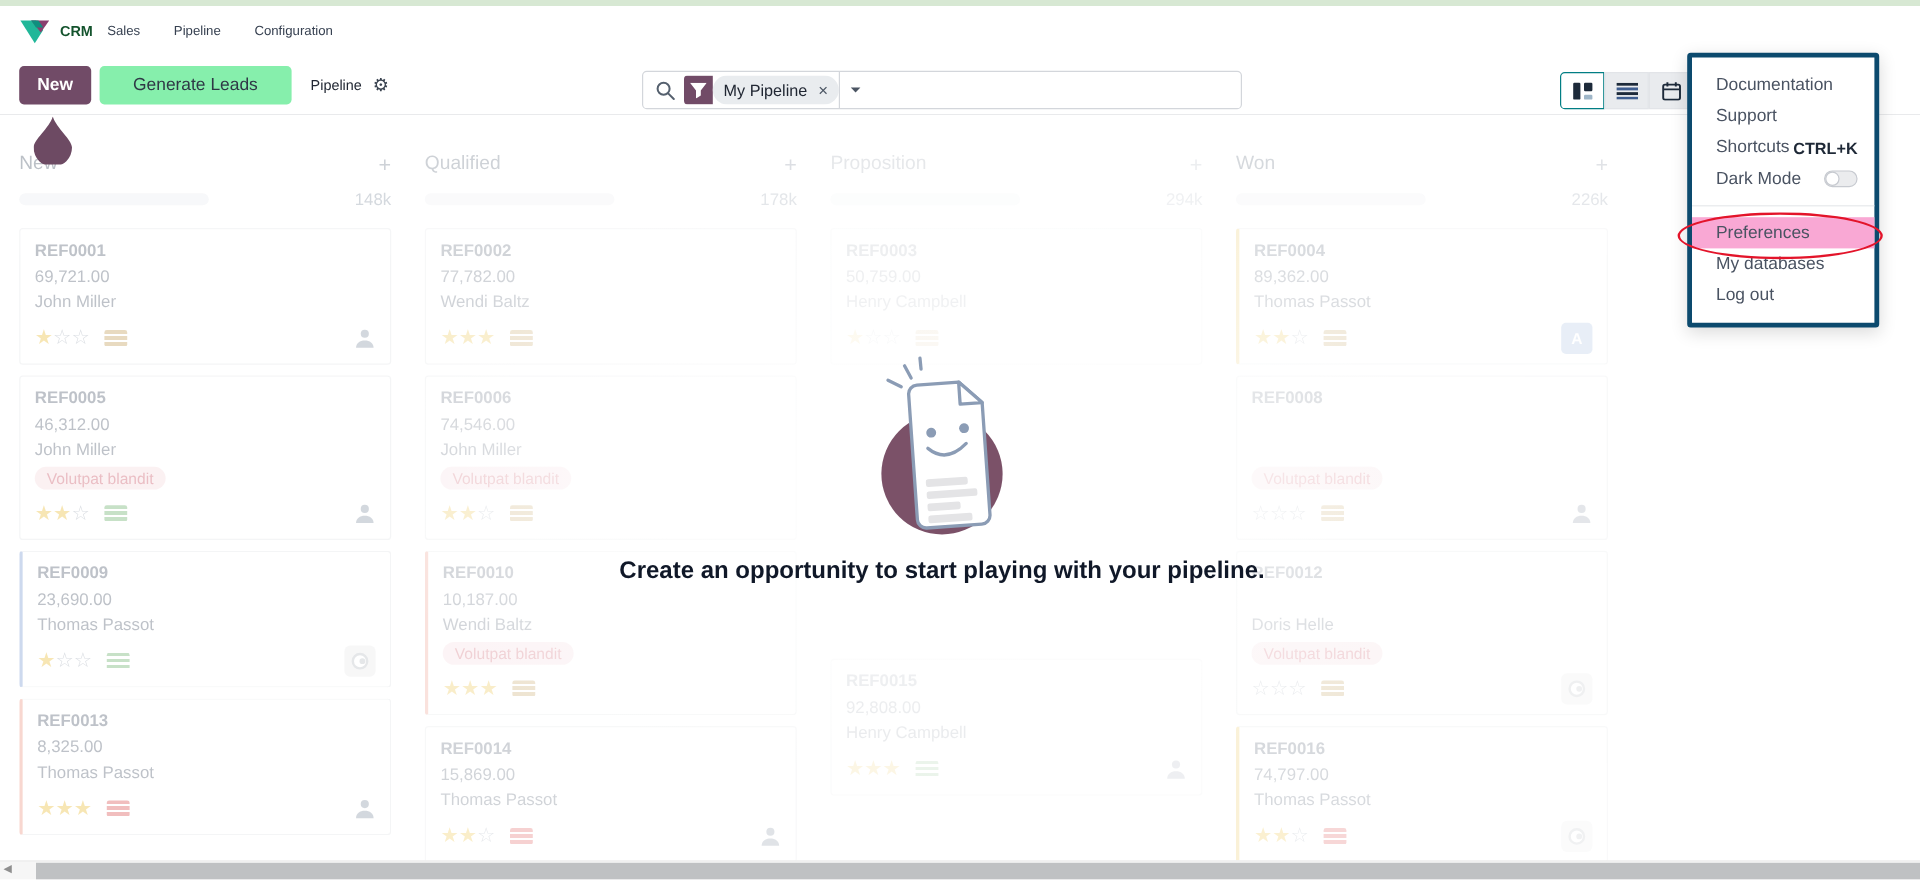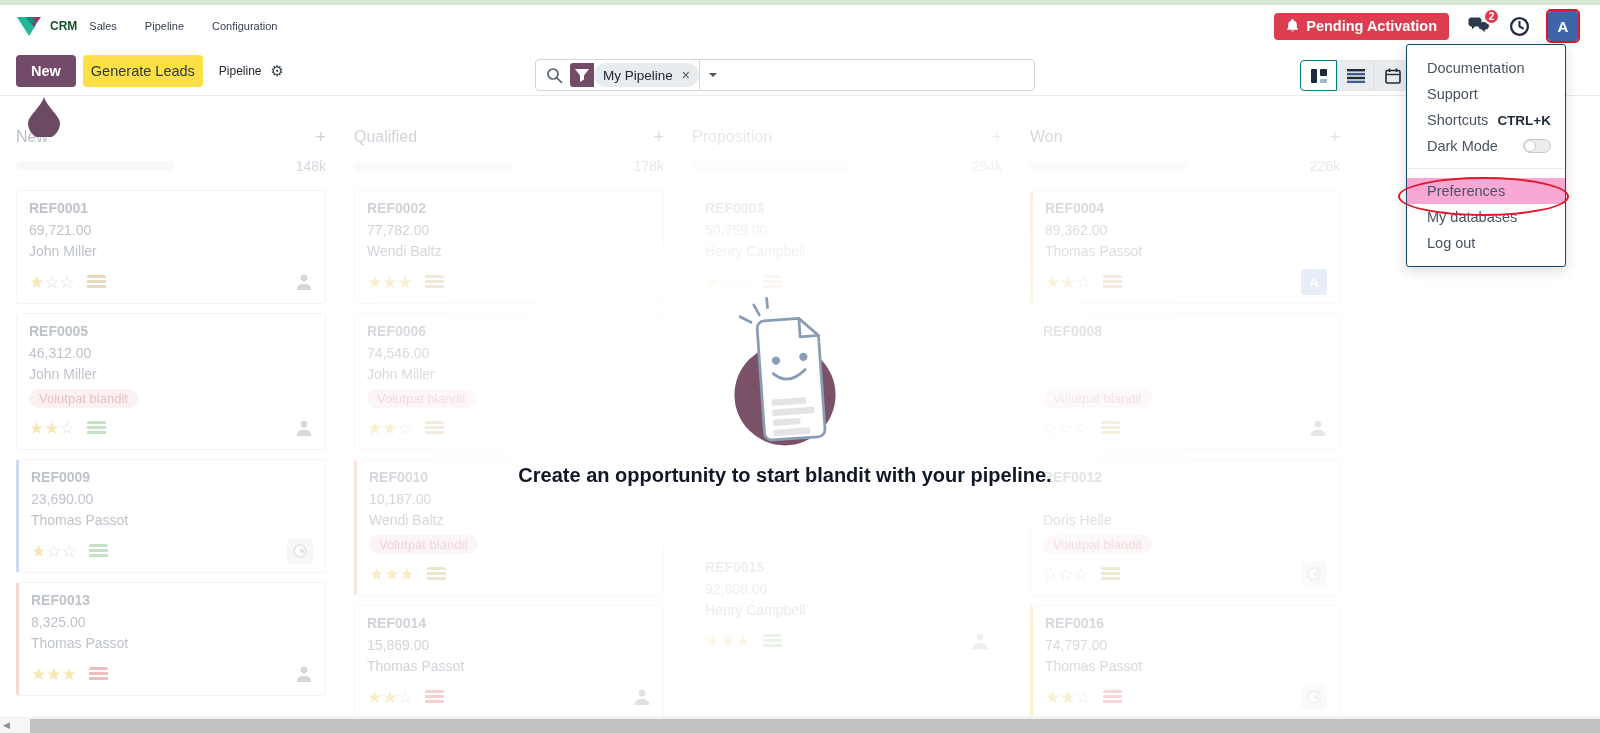--- a/index.html
+++ b/index.html
@@ -27,21 +27,21 @@
   .clock-wrap { display:flex; cursor:pointer; }
   .avatar-btn { width:30px; height:30px; background:var(--avatar); border-radius:3px; color:#fff;
     font-weight:700; font-size:15px; display:flex; align-items:center; justify-content:center;
     cursor:pointer; outline:2px solid var(--annotation); }
 
   
   .control-panel { position:absolute; top:47px; left:0; right:0; height:49px; background:#fff;
     border-bottom:1px solid #e9eaec; display:flex; align-items:center; padding:0 16px; }
   .btn-new { background:var(--brand); color:#fff; font-size:14.5px; font-weight:600;
     padding:8px 15px; border-radius:4px; border:none; cursor:pointer; }
-  .btn-generate { background:#fde047; color:#2f3846; font-size:14.5px; padding:8px 8px;
+  .btn-generate { background:#86efac; color:#2f3846; font-size:14.5px; padding:8px 28px;
     border-radius:4px; border:none; margin-left:7px; cursor:pointer;text-align:center; }
   .view-title { font-size:12px; color:#212733; margin-left:16px; }
   .gear { font-family:"DejaVu Sans", sans-serif; color:#3a4350; font-size:15px; margin-left:9px; cursor:pointer; }
 
   .searchbar { position:absolute; left:535px; top:59px; width:500px; height:32px;
     border:1px solid #d3d6db; border-radius:4px; background:#fff; display:flex; align-items:center; }
   .mag { margin:0 7px 0 10px; display:flex; }
   .facet { display:flex; align-items:stretch; height:24px; border-radius:3px; overflow:hidden; }
   .facet-icon { width:24px; background:var(--brand); display:flex; align-items:center; justify-content:center; }
   .facet-body { background:#e9ecef; display:flex; align-items:center; padding:0 9px; gap:9px;border-radius:12px; }
@@ -98,21 +98,21 @@
 
   .fade-overlay { position:absolute; top:96px; left:0; right:0; bottom:16px; z-index:6; pointer-events:none;
     background:radial-gradient(ellipse 640px 370px at 775px 300px, rgba(255,255,255,.9), rgba(255,255,255,0) 74%); }
 
   
   .empty-state { position:absolute; top:292px; left:0; width:1570px; text-align:center; z-index:10; pointer-events:none; }
   .empty-text { margin-top:10px; font-size:20px; font-weight:700; color:#101828; }
 
   
   .user-menu { position:absolute; left:1406px; top:44px; width:160px; background:#fff;
-    border:1px solid #0c4a6e; border-radius:3px; box-shadow:0 4px 14px rgba(0,0,0,.14);
+    border:4px solid #0c4a6e; border-radius:3px; box-shadow:0 4px 14px rgba(0,0,0,.14);
     padding:10px 0; z-index:30; }
   .menu-item { font-size:14.5px; color:#4a5362; padding:5px 14px 5px 20px;
     display:flex; align-items:center; cursor:pointer; }
   .menu-item.highlight { background:#f9a8d4; }
   .hotkey { margin-left:auto; font-weight:700; color:#1f2937; font-size:13.5px; }
   .toggle { margin-left:auto; width:28px; height:14px; border-radius:8px; background:#ebecee;
     border:1px solid #c7cad0; position:relative; cursor:pointer; }
   .toggle-knob { position:absolute; left:0; top:0; width:12px; height:12px; background:#fff;
     border:1px solid #c7cad0; border-radius:50%; }
   .menu-sep { border-top:1px solid #e7e9eb; margin:9px 0; }
@@ -140,43 +140,20 @@
       <path d="M1 2 L13 21 L20 10 L14 2 Z" fill="#21b799"></path>
       <path d="M10 2 L25 2 L18 12 Z" fill="#8a3f6f"></path>
       <path d="M10 2 L14 8 L20 8 L16 2 Z" fill="#0f8f7e"></path>
     </svg>
     <span class="app-name">CRM</span>
   </div>
   <span class="nav-menu">Sales</span>
   <span class="nav-menu">Pipeline</span>
   <span class="nav-menu">Configuration</span>
 
-  <div class="nav-right">
-    <div class="pending-pill">
-      <svg width="13" height="14" viewBox="0 0 12 13">
-        <path fill="#fff" d="M6 0c.6 0 1 .4 1 1v.4c1.8.4 3 2 3 3.8V8l1.3 2H.7L2 8V5.2C2 3.4 3.2 1.8 5 1.4V1c0-.6.4-1 1-1z"></path>
-        <path fill="#fff" d="M4.6 10.7a1.5 1.5 0 0 0 2.8 0z"></path>
-      </svg>
-      <span>Pending Activation</span>
-    </div>
-    <div class="chat-wrap">
-      <svg width="24" height="20" viewBox="0 0 24 20">
-        <path fill="#2c3a4c" stroke="#fff" stroke-width="1" d="M1 4.5C1 2.6 2.6 1 4.5 1h7C13.4 1 15 2.6 15 4.5v3c0 1.9-1.6 3.5-3.5 3.5H8.2l-3.7 3.2V11h-0C2.6 11 1 9.4 1 7.5z"></path>
-        <path fill="#2c3a4c" stroke="#fff" stroke-width="1" d="M15.5 5.5h3a4 4 0 0 1 4 4v.5a4 4 0 0 1-4 4h-.3v3.2l-3.6-3.2a4 4 0 0 1-3.6-3.1"></path>
-      </svg>
-      <span class="badge2">2</span>
-    </div>
-    <div class="clock-wrap">
-      <svg width="21" height="21" viewBox="0 0 20 20">
-        <circle cx="10" cy="10" r="8" fill="none" stroke="#222c3c" stroke-width="2.2"></circle>
-        <path d="M10 5.5V10l3.2 1.8" fill="none" stroke="#222c3c" stroke-width="2" stroke-linecap="round"></path>
-      </svg>
-    </div>
-    <div class="avatar-btn">A</div>
-  </div>
 </div>
 
 <div class="control-panel">
   <button class="btn-new">New</button>
   <button class="btn-generate">Generate Leads</button>
   <span class="view-title">Pipeline</span>
   <span class="gear">⚙</span>
 </div>
 
 <div class="searchbar">
@@ -511,21 +488,21 @@
       <path d="M84 30 L104 50 H84 Z" fill="#fff" stroke="#8b9cb5" stroke-width="3" stroke-linejoin="round"></path>
       <circle cx="56" cy="74" r="4.5" fill="#8b9cb5"></circle>
       <circle cx="86" cy="72" r="4.5" fill="#8b9cb5"></circle>
       <path d="M52 88 Q68 103 87 86" fill="none" stroke="#8b9cb5" stroke-width="3" stroke-linecap="round"></path>
       <rect x="48" y="116" width="38" height="7" rx="2" fill="#e4e4e6"></rect>
       <rect x="48" y="127" width="46" height="7" rx="2" fill="#e4e4e6"></rect>
       <rect x="48" y="138" width="30" height="7" rx="2" fill="#e4e4e6"></rect>
       <rect x="48" y="149" width="40" height="7" rx="2" fill="#e4e4e6"></rect>
     </g>
   </svg>
-  <div class="empty-text">Create an opportunity to start blandit with your pipeline.</div>
+  <div class="empty-text">Create an opportunity to start playing with your pipeline.</div>
 </div>
 
 <div class="user-menu">
   <div class="menu-item">Documentation</div>
   <div class="menu-item">Support</div>
   <div class="menu-item">
     <span>Shortcuts</span>
     <span class="hotkey">CTRL+K</span>
   </div>
   <div class="menu-item">

